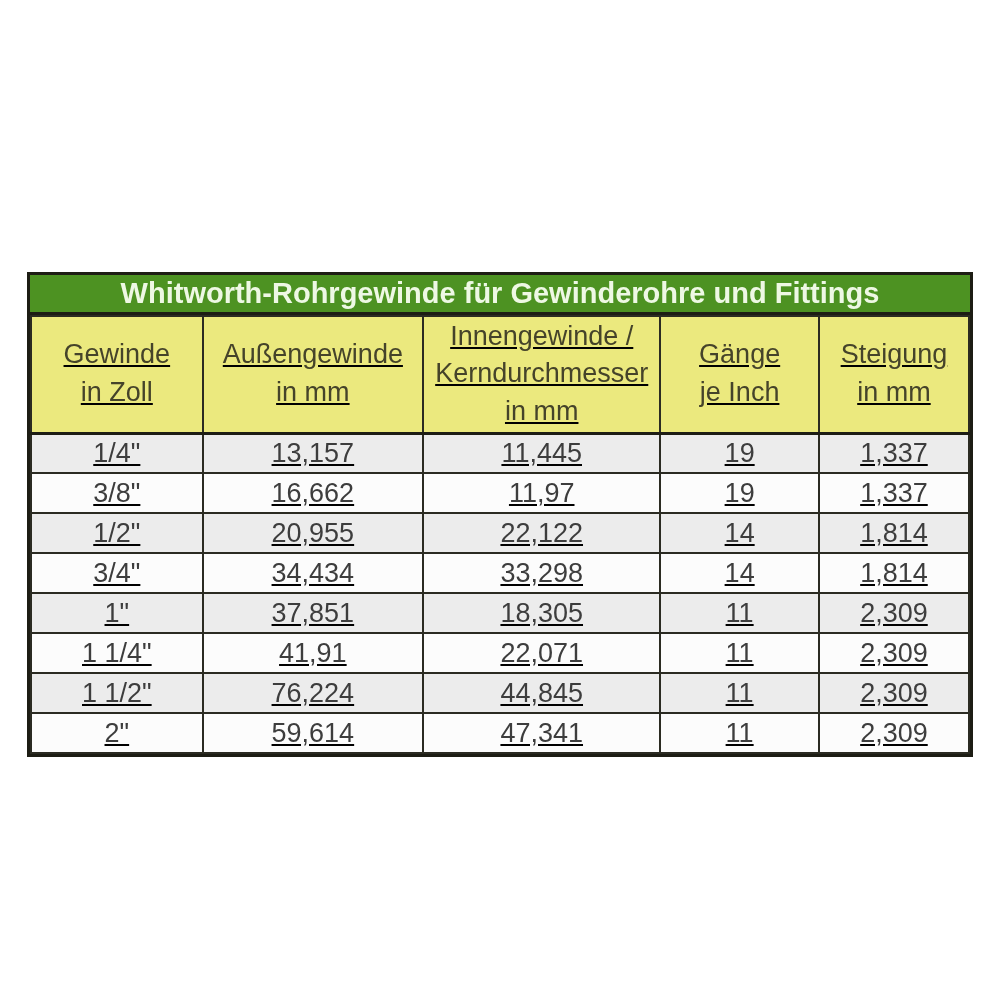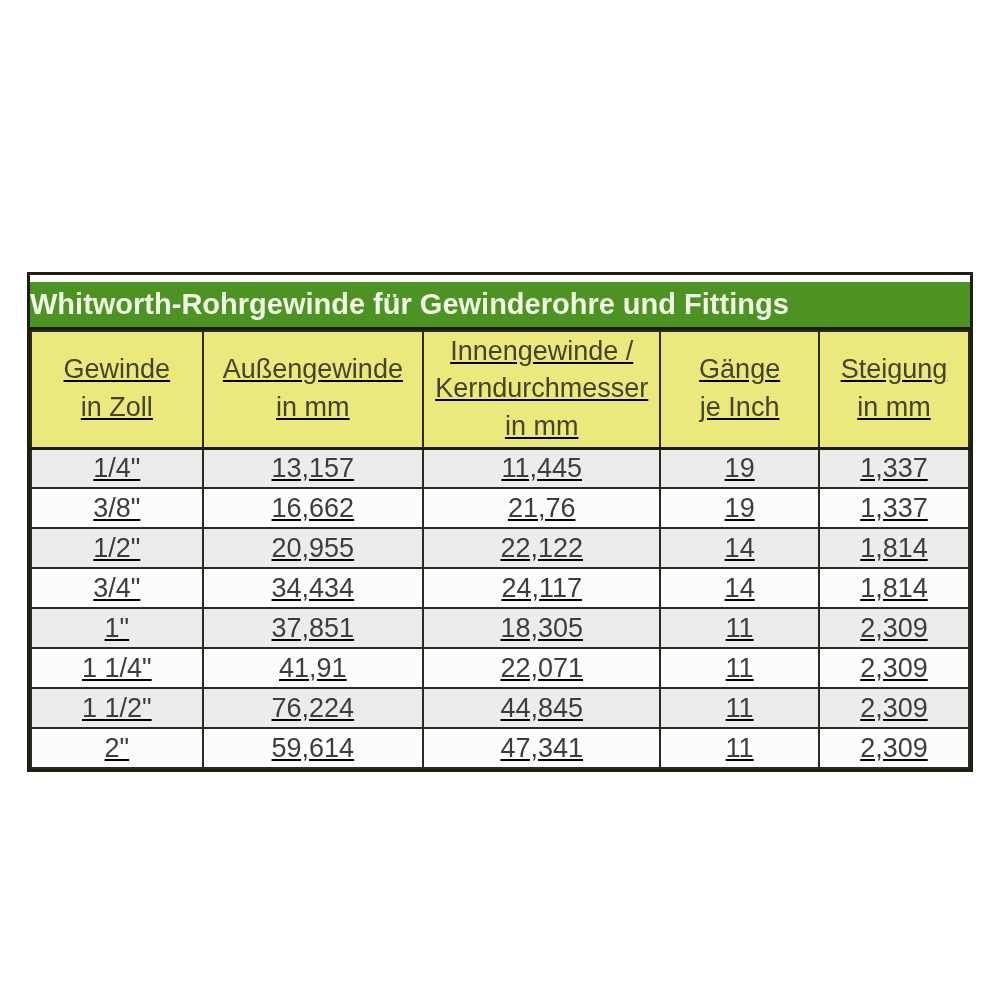--- a/index.html
+++ b/index.html
@@ -14,25 +14,25 @@
   .table-wrap {
     position: absolute;
     left: 27px;
     top: 272px;
     width: 946px;
     border: 3px solid #1d1d14;
     background: #ffffff;
   }
   .title-bar {
     background: #4d9222;
-    height: 48px;
+    height: 40px;
     display: flex;
     align-items: center;
+    justify-content: center;
     border-bottom: 3px solid #1d1d14;
-    margin-top: 7px;
   }
   .title-bar span {
     color: #eef8e4;
     font-size: 29px;
     font-weight: bold;
     letter-spacing: 0px;
     white-space: nowrap;
   }
   table {
     width: 100%;
@@ -106,35 +106,35 @@
         <tr class="data-row">
           <td>1/4"</td>
           <td>13,157</td>
           <td>11,445</td>
           <td>19</td>
           <td>1,337</td>
         </tr>
         <tr class="data-row">
           <td>3/8"</td>
           <td>16,662</td>
-          <td>21,76</td>
+          <td>11,97</td>
           <td>19</td>
           <td>1,337</td>
         </tr>
         <tr class="data-row">
           <td>1/2"</td>
           <td>20,955</td>
           <td>22,122</td>
           <td>14</td>
           <td>1,814</td>
         </tr>
         <tr class="data-row">
           <td>3/4"</td>
           <td>34,434</td>
-          <td>24,117</td>
+          <td>33,298</td>
           <td>14</td>
           <td>1,814</td>
         </tr>
         <tr class="data-row">
           <td>1"</td>
           <td>37,851</td>
           <td>18,305</td>
           <td>11</td>
           <td>2,309</td>
         </tr>

